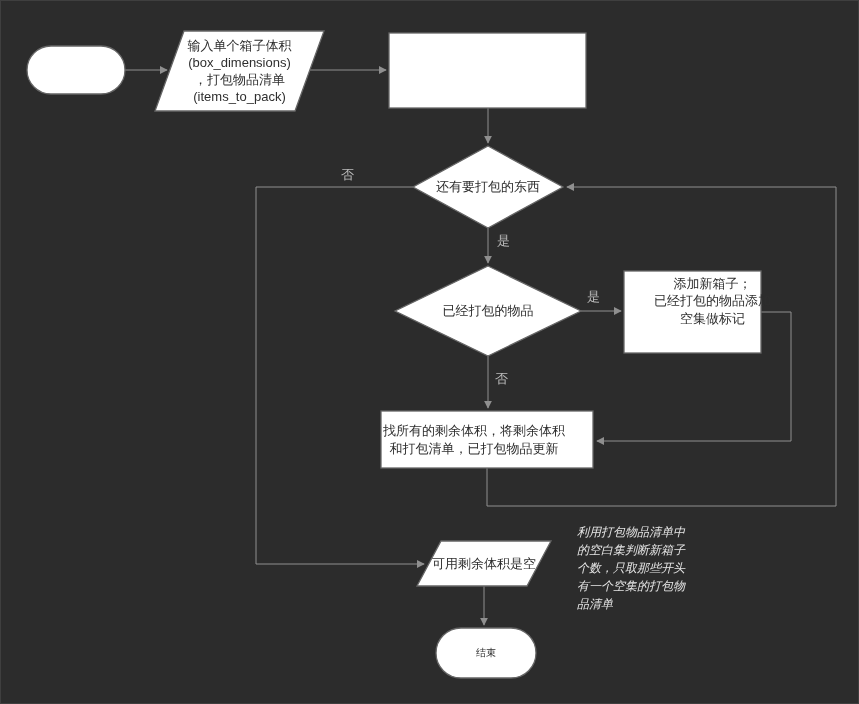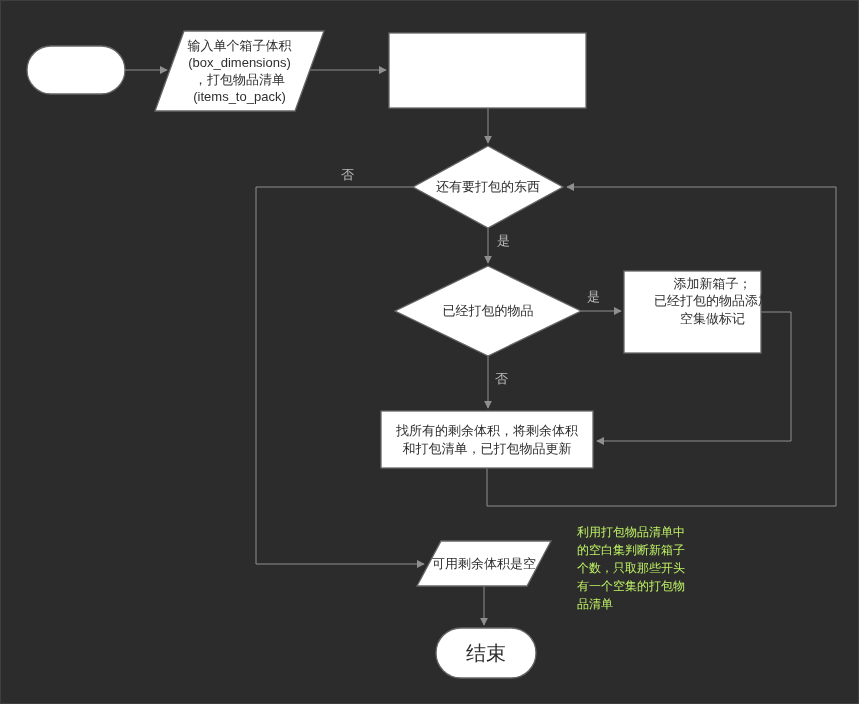--- a/index.html
+++ b/index.html
@@ -35,25 +35,26 @@
     color: #bdbdbd;
     font-size: 13px;
     line-height: 1;
   }
 
   .note {
     position: absolute;
     left: 576px;
     top: 522px;
     width: 126px;
-    color: #bef264;
+    color: #e5e5e5;
     font-size: 12px;
     line-height: 1.5;
     white-space: pre-line;
     text-align: left;
+    font-style: italic;
   }
 </style>
 </head>
 <body>
 
 <div id="canvas">
 
   <svg id="wires" width="859" height="704">
     <defs>
       <marker id="arrow" viewBox="0 0 10 10" refX="9" refY="5" markerWidth="8" markerHeight="8" orient="auto-start-reverse">
@@ -95,26 +96,26 @@
 
 
   <div class="node-label" style="left:412px; top:145px; width:150px; height:82px;">还有要打包的东西</div>
 
   <div class="node-label" style="left:394px; top:265px; width:186px; height:90px;">已经打包的物品</div>
 
   <div class="node-label" style="left:623px; top:270px; width:137px; height:60px;margin-left:20px;">添加新箱子；
 已经打包的物品添加
 空集做标记</div>
 
-  <div class="node-label" style="left:380px; top:410px; width:212px; height:57px;">找所有的剩余体积，将剩余体积
+  <div class="node-label" style="left:367px; top:410px; width:212px; height:57px;">找所有的剩余体积，将剩余体积
 和打包清单，已打包物品更新</div>
 
   <div class="node-label" style="left:416px; top:540px; width:134px; height:45px;">可用剩余体积是空</div>
 
-  <div class="node-label" style="left:435px; top:627px; width:100px; height:50px; font-size:20px;">结束</div>
+  <div class="node-label" style="left:435px; top:627px; width:100px; height:50px; font-size:10px;">结束</div>
 
   <div class="edge-label" style="left:340px; top:167px;">否</div>
   <div class="edge-label" style="left:496px; top:233px;">是</div>
   <div class="edge-label" style="left:586px; top:289px;">是</div>
   <div class="edge-label" style="left:494px; top:371px;">否</div>
 
   <div class="note">利用打包物品清单中
 的空白集判断新箱子
 个数，只取那些开头
 有一个空集的打包物

